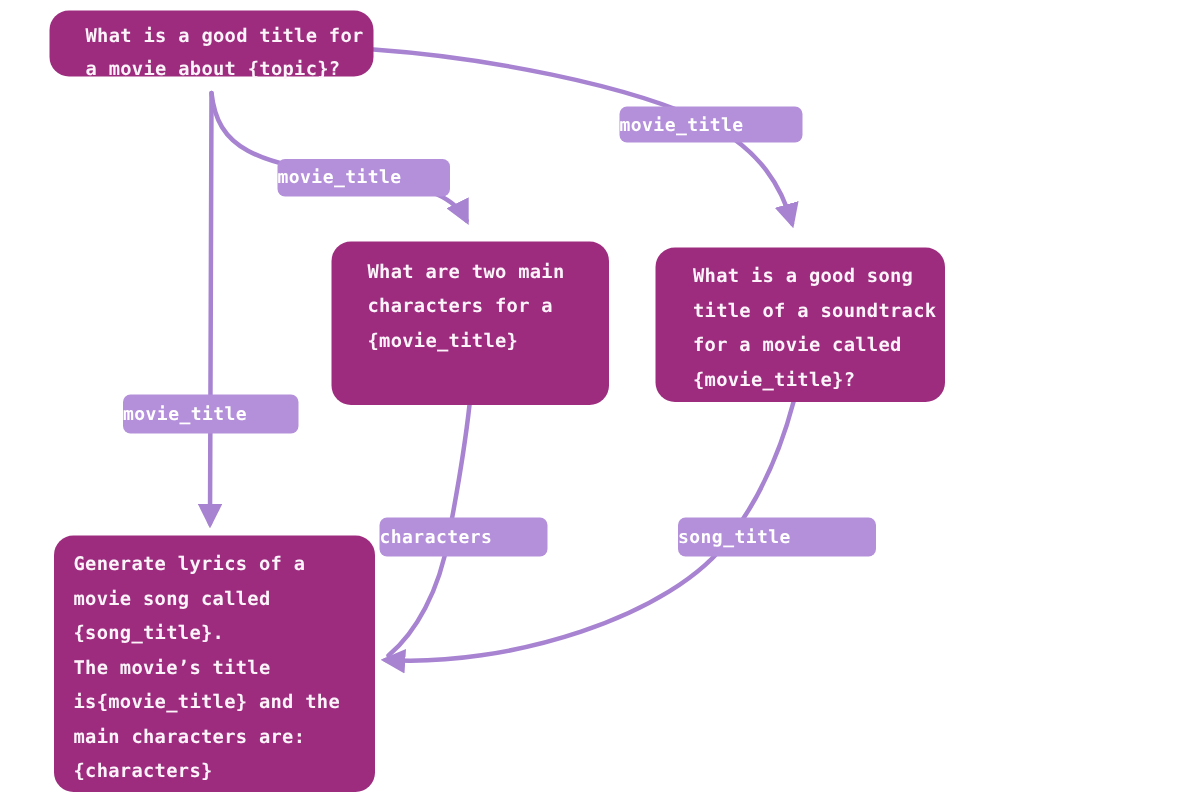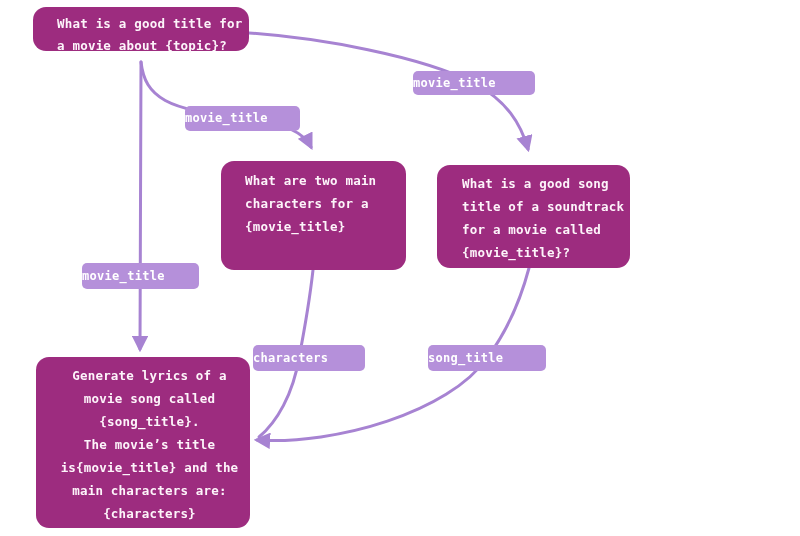--- a/index.html
+++ b/index.html
@@ -83,33 +83,33 @@
     <div class="nline">{movie_title}</div>
   </div>
 
   <div class="node" style="left:437px;top:165px;width:193px;height:103px;padding:7px 0 0 25px;">
     <div class="nline">What is a good song</div>
     <div class="nline">title of a soundtrack</div>
     <div class="nline">for a movie called</div>
     <div class="nline">{movie_title}?</div>
   </div>
 
-  <div class="node" style="left:36px;top:357px;width:214px;height:171px;padding:7px 0 0 13px;text-align:center;">
+  <div class="node" style="left:36px;top:357px;width:214px;height:171px;padding:7px 0 0 13px;">
     <div class="nline">Generate lyrics of a</div>
     <div class="nline">movie song called</div>
     <div class="nline">{song_title}.</div>
     <div class="nline">The movie’s title</div>
     <div class="nline">is{movie_title} and the</div>
     <div class="nline">main characters are:</div>
     <div class="nline">{characters}</div>
   </div>
 
   <div class="badge" style="left:185px;top:106px;width:115px;height:25px;line-height:25px;">movie_title</div>
 
   <div class="badge" style="left:413px;top:71px;width:122px;height:24px;line-height:24px;">movie_title</div>
 
   <div class="badge" style="left:82px;top:263px;width:117px;height:26px;line-height:26px;">movie_title</div>
 
   <div class="badge" style="left:253px;top:345px;width:112px;height:26px;line-height:26px;">characters</div>
 
-  <div class="badge" style="left:428px;top:345px;width:118px;height:26px;line-height:26px;">song_title</div>
+  <div class="badge" style="left:452px;top:345px;width:132px;height:26px;line-height:26px;">song_title</div>
 
 </div>
 
 </body></html>

